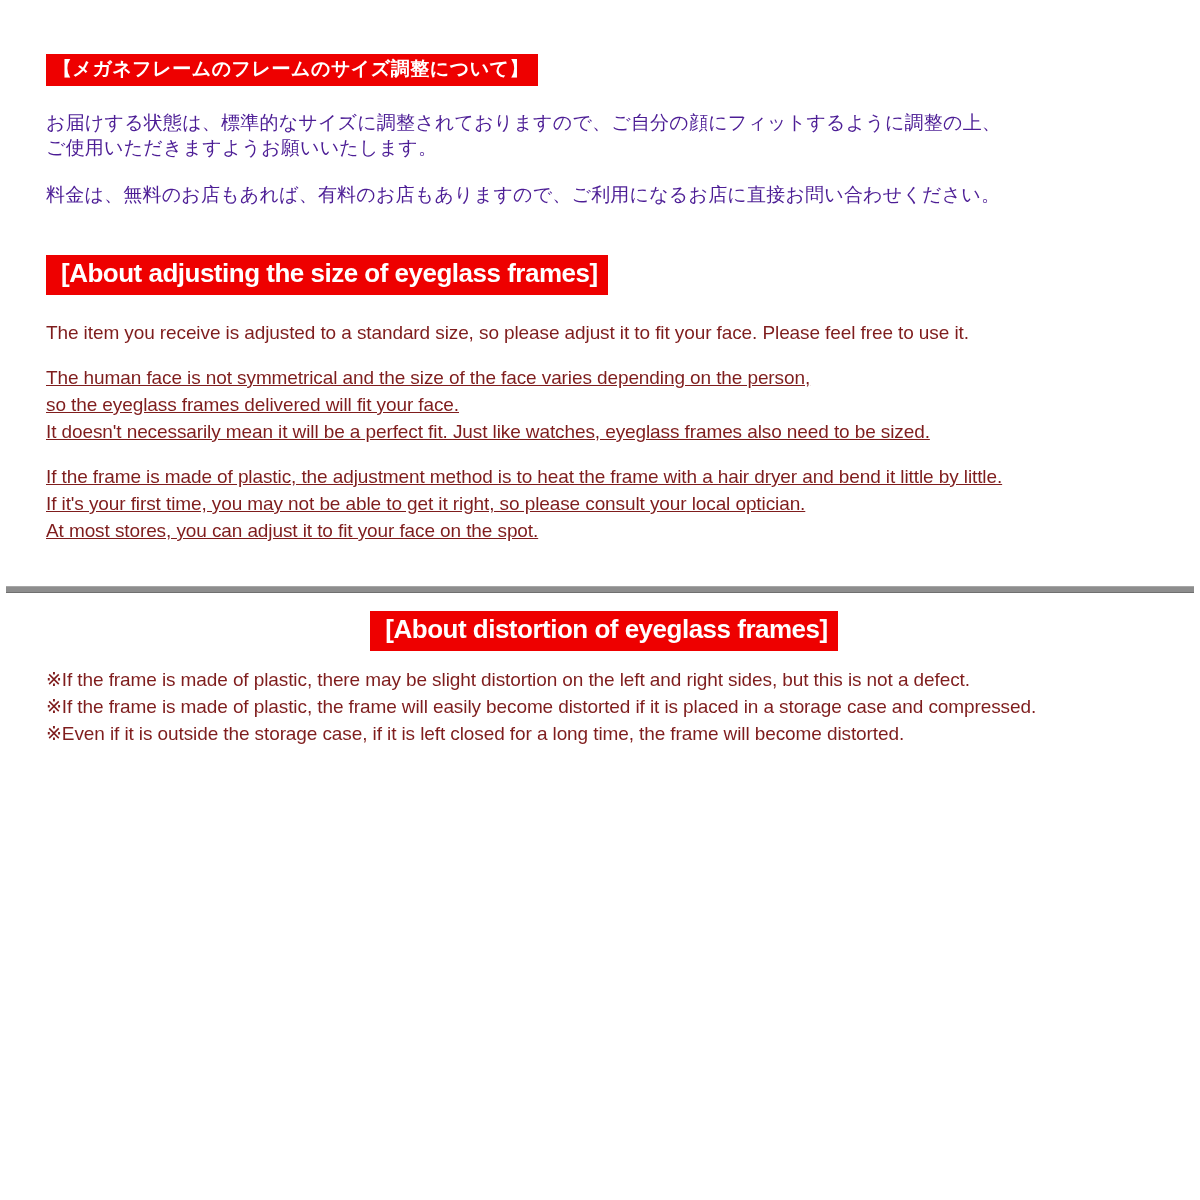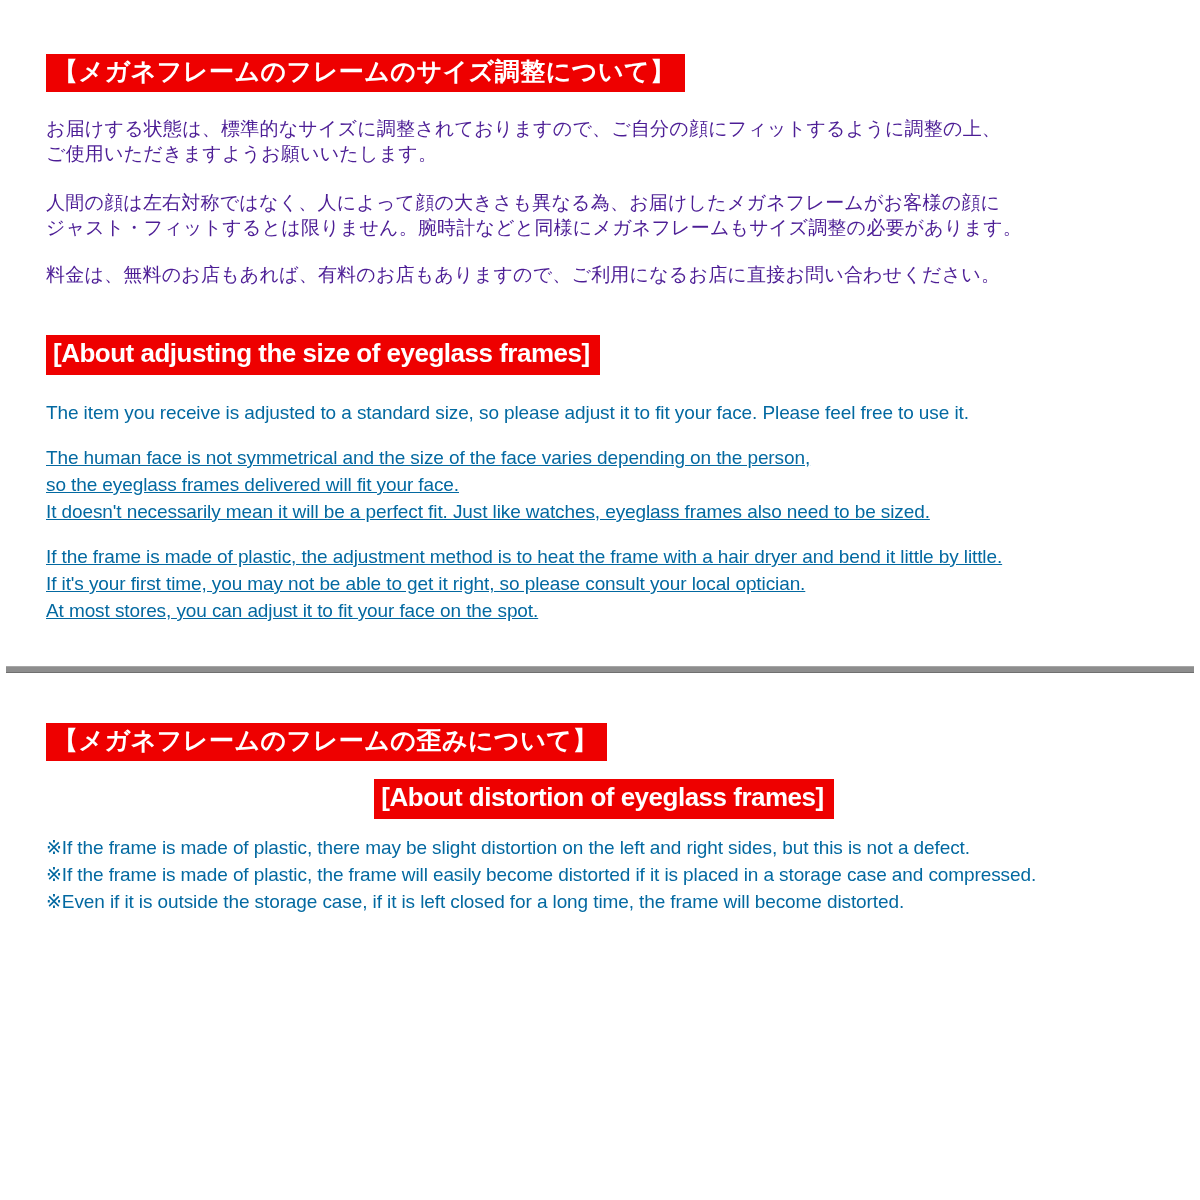--- a/index.html
+++ b/index.html
@@ -22,46 +22,46 @@
   }
   .banner-row { line-height: 0; }
   .banner {
     display: inline-block;
     background: #ee0000;
     color: #ffffff;
     font-weight: bold;
     white-space: nowrap;
   }
   .banner-jp {
-    font-size: 25px;
+    font-size: 19px;
     line-height: 1;
     padding: 5px 9px 8px 7px;
     letter-spacing: 0.5px;
   }
   .banner-en {
     font-size: 26px;
     line-height: 1;
-    padding: 5px 10px 9px 7px;
+    padding: 5px 10px 9px 15px;
     letter-spacing: -0.5px;
   }
   .para-jp {
     margin: 0;
     font-size: 19px;
     line-height: 25px;
     letter-spacing: 0.2px;
     white-space: pre-line;
     color: #4c1d95;
   }
   .para-en {
     margin: 0;
     font-size: 19px;
     line-height: 27px;
     letter-spacing: -0.1px;
     white-space: pre-line;
-    color: #0369a1;
+    color: #7f1d1d;
   }
   
   .mt-para   { margin-top: 24px; }
   .mt-para2  { margin-top: 22px; }
   .mt-para3  { margin-top: 18px; text-decoration: underline; }
   .mt-banner { margin-top: 48px; }
   .divider {
     margin-top: 42px;
     margin-left: -40px;   
     margin-right: -32px;
@@ -79,22 +79,20 @@
 
 <div class="page">
 
   <div class="banner-row">
     <span class="banner banner-jp">【メガネフレームのフレームのサイズ調整について】</span>
   </div>
 
   <p class="para-jp mt-para">お届けする状態は、標準的なサイズに調整されておりますので、ご自分の顔にフィットするように調整の上、
 ご使用いただきますようお願いいたします。</p>
 
-  <p class="para-jp mt-para">人間の顔は左右対称ではなく、人によって顔の大きさも異なる為、お届けしたメガネフレームがお客様の顔に
-ジャスト・フィットするとは限りません。腕時計などと同様にメガネフレームもサイズ調整の必要があります。</p>
 
 
   <p class="para-jp mt-para2">料金は、無料のお店もあれば、有料のお店もありますので、ご利用になるお店に直接お問い合わせください。</p>
 
   <div class="banner-row mt-banner">
     <span class="banner banner-en">[About adjusting the size of eyeglass frames]</span>
   </div>
 
   <p class="para-en mt-para">The item you receive is adjusted to a standard size, so please adjust it to fit your face. Please feel free to use it.</p>
 
@@ -102,23 +100,20 @@
 so the eyeglass frames delivered will fit your face.
 It doesn't necessarily mean it will be a perfect fit. Just like watches, eyeglass frames also need to be sized.</p>
 
   <p class="para-en mt-para3">If the frame is made of plastic, the adjustment method is to heat the frame with a hair dryer and bend it little by little.
 If it's your first time, you may not be able to get it right, so please consult your local optician.
 At most stores, you can adjust it to fit your face on the spot.</p>
 
 
   <div class="divider"></div>
 
-  <div class="banner-row mt-after-divider">
-    <span class="banner banner-jp">【メガネフレームのフレームの歪みについて】</span>
-  </div>
 
 
   <div class="banner-row mt-banner2">
     <span class="banner banner-en">[About distortion of eyeglass frames]</span>
   </div>
 
   <p class="para-en mt-notes">※If the frame is made of plastic, there may be slight distortion on the left and right sides, but this is not a defect.
 ※If the frame is made of plastic, the frame will easily become distorted if it is placed in a storage case and compressed.
 ※Even if it is outside the storage case, if it is left closed for a long time, the frame will become distorted.</p>
 

